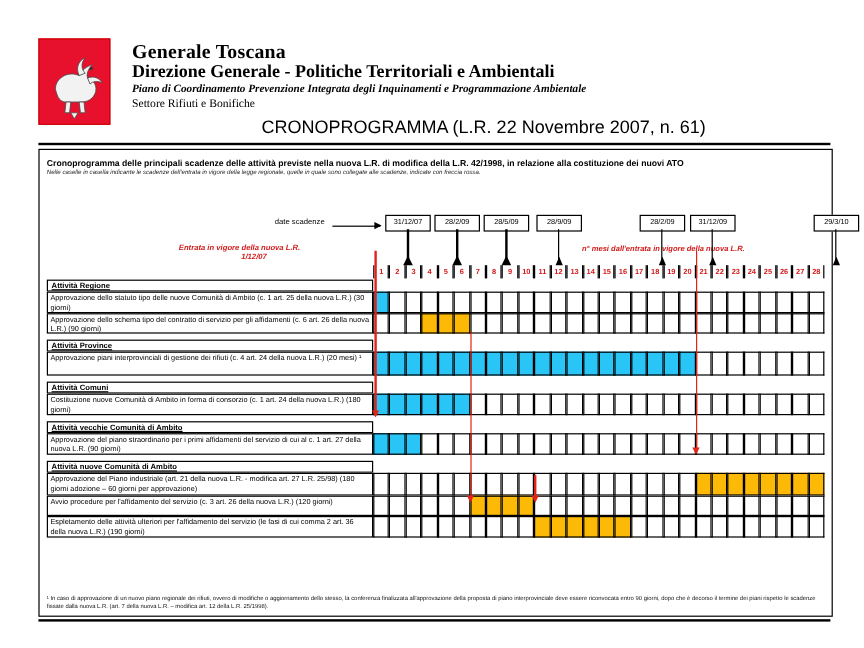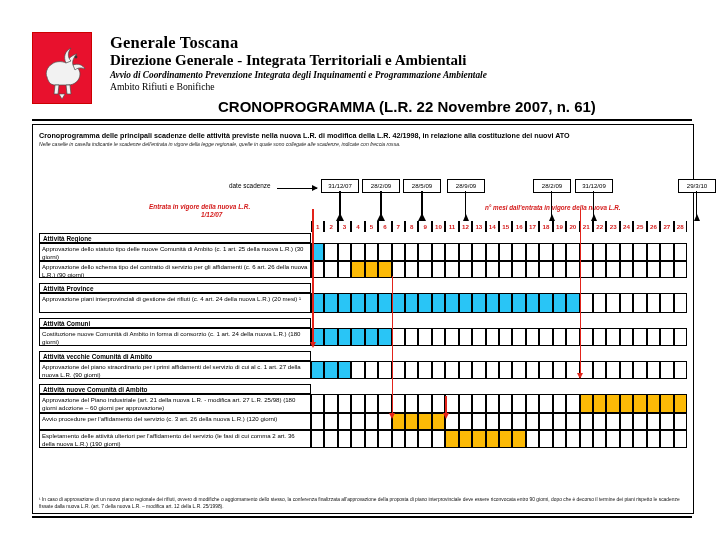--- a/index.html
+++ b/index.html
@@ -11,21 +11,21 @@
   .crest{position:absolute;left:0;top:0;width:58px;height:70px;background:#e8112d;border:1px solid #c00;}
   .crest svg{display:block;}
   .hdr-txt{position:absolute;left:78px;top:2px;color:#000;}
   .h1{font-family:"Liberation Serif",serif;font-weight:bold;font-size:16.5px;line-height:18px;letter-spacing:.2px;}
   .h2{font-family:"Liberation Serif",serif;font-weight:bold;font-size:15px;line-height:17px;}
   .h3{font-family:"Liberation Serif",serif;font-weight:bold;font-style:italic;font-size:9.3px;line-height:12px;}
   .h4{font-family:"Liberation Serif",serif;font-size:9.7px;line-height:12px;}
 
   .title-band{position:absolute;left:32px;top:98px;width:660px;height:22px;}
   .title-rule{position:absolute;left:0;top:21px;width:660px;height:2px;background:#000;}
-  .title-txt{position:absolute;left:186px;top:0px;font-size:15px;font-weight:bold;color:#000;white-space:nowrap;}
+  .title-txt{position:absolute;left:186px;top:0px;font-size:15px;font-weight:normal;color:#000;white-space:nowrap;}
 
   
   .frame{position:absolute;left:32px;top:124px;width:660px;height:388px;border:1px solid #000;background:#fff;}
 
   .note-title{position:absolute;left:6px;top:6px;font-size:7.2px;font-weight:bold;color:#000;white-space:nowrap;}
   .note-it{position:absolute;left:6px;top:16px;width:648px;font-style:italic;font-size:5.1px;line-height:7px;color:#222;}
 
   
   .scale{position:absolute;left:0;top:52px;width:660px;height:24px;}
   .scale-lbl{position:absolute;left:196px;top:5px;font-size:6.4px;color:#000;}
@@ -84,23 +84,23 @@
           <path d="M22 52 L21 61 L25 61 L26 52 Z"></path>
           <path d="M33 52 L34 61 L38 61 L37 52 Z"></path>
           <path d="M40 32 C45 30 50 32 52 36 C48 34 44 35 42 37 Z"></path>
           <circle cx="43" cy="24" r="1.4" fill="#333" stroke="none"></circle>
         </g>
         <path d="M29 66 L26 61 L32 61 Z" fill="#f2f2f2" stroke="#4a4a4a" stroke-width="0.6"></path>
       </svg>
     </div>
     <div class="hdr-txt">
       <div class="h1">Generale Toscana</div>
-      <div class="h2">Direzione Generale - Integrata Territoriali e Ambientali</div>
-      <div class="h3">Avvio di Coordinamento Prevenzione Integrata degli Inquinamenti e Programmazione Ambientale</div>
-      <div class="h4">Ambito Rifiuti e Bonifiche</div>
+      <div class="h2">Direzione Generale - Politiche Territoriali e Ambientali</div>
+      <div class="h3">Piano di Coordinamento Prevenzione Integrata degli Inquinamenti e Programmazione Ambientale</div>
+      <div class="h4">Settore Rifiuti e Bonifiche</div>
     </div>
   </div>
 
   <div class="title-band">
     <div class="title-txt">CRONOPROGRAMMA (L.R. 22 Novembre 2007, n. 61)</div>
     <div class="title-rule"></div>
   </div>
 
   <div class="frame">
 

